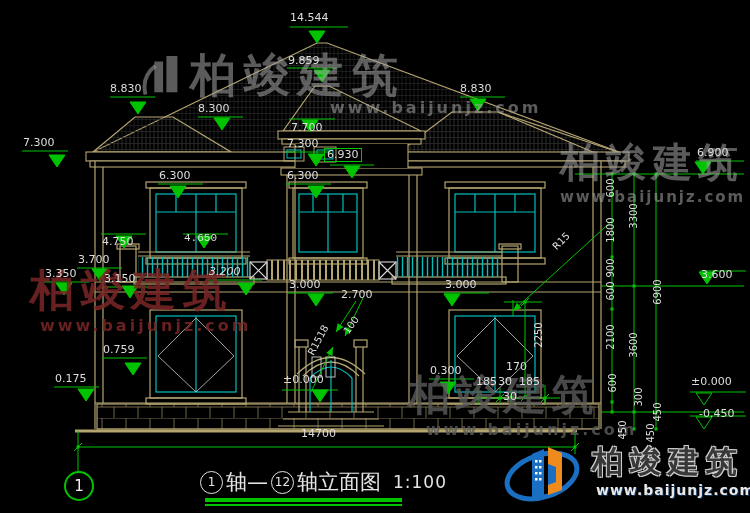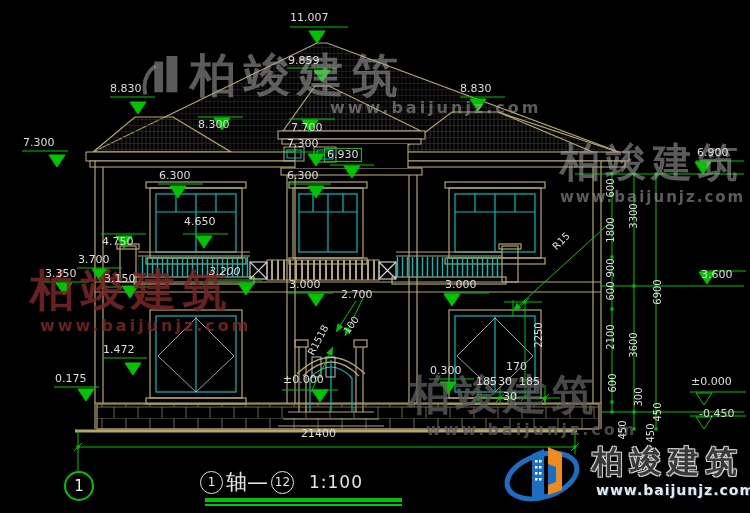--- a/index.html
+++ b/index.html
@@ -365,62 +365,63 @@
       <polygon points="48,26 56,29 56,44 48,47" fill="#1b6fc2"></polygon>
     </svg>
     <span class="bm-name">柏竣建筑</span>
     <span class="bm-url">www.baijunjz.com</span>
   </div>
 
   <div id="dtitle">
     <span class="circ">1</span>
     <span>轴—</span>
     <span class="circ">12</span>
+    <span>轴立面图</span>
     <span class="scale">1:100</span>
   </div>
   <div class="underbar" style="left:205px;top:498px;width:197px;height:4px;"></div>
   <div class="underbar" style="left:205px;top:504px;width:197px;height:2px;"></div>
 
   <div id="axis-bubble">1</div>
 
   <div id="labels">
-      <span class="lbl" style="left: 290px; top: 12px;">11.007</span>
+      <span class="lbl" style="left: 290px; top: 12px;">14.544</span>
       <span class="lbl" style="left: 288px; top: 55px;">9.859</span>
       <span class="lbl" style="left: 110px; top: 83px;">8.830</span>
       <span class="lbl" style="left: 460px; top: 83px;">8.830</span>
-      <span class="lbl" style="left: 198px; top: 103px; margin-top: 16px;">8.300</span>
+      <span class="lbl" style="left: 198px; top: 103px;">8.300</span>
       <span class="lbl" style="left: 291px; top: 122px;">7.700</span>
       <span class="lbl" style="left: 23px; top: 137px;">7.300</span>
       <span class="lbl" style="left: 287px; top: 138px;">7.300</span>
       <span class="lbl boxed" style="left: 324px; top: 148px;">6.930</span>
       <span class="lbl" style="left: 697px; top: 147px;">6.900</span>
       <span class="lbl" style="left: 159px; top: 170px;">6.300</span>
       <span class="lbl" style="left: 287px; top: 170px;">6.300</span>
       <span class="lbl" style="left: 102px; top: 236px;">4.750</span>
-      <span class="lbl" style="left: 184px; top: 216px;">4.650</span>
+      <span class="lbl" style="left: 184px; top: 232px; font-family: Liberation Mono, monospace;">4.650</span>
       <span class="lbl" style="left: 78px; top: 254px;">3.700</span>
       <span class="lbl" style="left: 45px; top: 268px;">3.350</span>
       <span class="lbl" style="left: 104px; top: 273px;">3.150</span>
       <span class="lbl" style="left: 209px; top: 266px; font-style: italic;">3.200</span>
       <span class="lbl" style="left: 289px; top: 279px;">3.000</span>
       <span class="lbl" style="left: 445px; top: 279px;">3.000</span>
       <span class="lbl" style="left: 341px; top: 289px;">2.700</span>
       <span class="lbl" style="left: 701px; top: 269px;">3.600</span>
-      <span class="lbl" style="left: 103px; top: 344px;">1.472</span>
+      <span class="lbl" style="left: 103px; top: 344px;">0.759</span>
       <span class="lbl" style="left: 55px; top: 373px;">0.175</span>
       <span class="lbl" style="left: 283px; top: 374px;">±0.000</span>
       <span class="lbl" style="left: 430px; top: 365px; text-align: right;">0.300</span>
       <span class="lbl" style="left: 506px; top: 361px;">170</span>
       <span class="lbl" style="left: 476px; top: 376px;">185</span>
       <span class="lbl" style="left: 498px; top: 376px;">30</span>
       <span class="lbl" style="left: 519px; top: 376px;">185</span>
       <span class="lbl" style="left: 503px; top: 391px;">30</span>
       <span class="lbl" style="left: 691px; top: 376px;">±0.000</span>
       <span class="lbl" style="left: 699px; top: 408px;">-0.450</span>
-      <span class="lbl" style="left: 301px; top: 428px;">21400</span>
+      <span class="lbl" style="left: 301px; top: 428px;">14700</span>
       <span class="lbl rot" style="left: 538px; top: 335px; transform: translate(-50%, -50%) rotate(-90deg); font-size: 10px;">2250</span>
       <span class="lbl rot" style="left: 318px; top: 340px; transform: translate(-50%, -50%) rotate(-62deg); font-size: 10px;">R1518</span>
       <span class="lbl rot" style="left: 351px; top: 325px; transform: translate(-50%, -50%) rotate(-55deg); font-size: 10px;">100</span>
       <span class="lbl rot" style="left: 561px; top: 241px; transform: translate(-50%, -50%) rotate(-45deg); font-size: 10px;">R15</span>
       <span class="lbl rot" style="left: 610px; top: 188px; transform: translate(-50%, -50%) rotate(-90deg); font-size: 10px;">600</span>
       <span class="lbl rot" style="left: 610px; top: 230px; transform: translate(-50%, -50%) rotate(-90deg); font-size: 10px;">1800</span>
       <span class="lbl rot" style="left: 633px; top: 216px; transform: translate(-50%, -50%) rotate(-90deg); font-size: 10px;">3300</span>
       <span class="lbl rot" style="left: 610px; top: 268px; transform: translate(-50%, -50%) rotate(-90deg); font-size: 10px;">900</span>
       <span class="lbl rot" style="left: 610px; top: 291px; transform: translate(-50%, -50%) rotate(-90deg); font-size: 10px;">600</span>
       <span class="lbl rot" style="left: 657px; top: 292px; transform: translate(-50%, -50%) rotate(-90deg); font-size: 10px;">6900</span>

